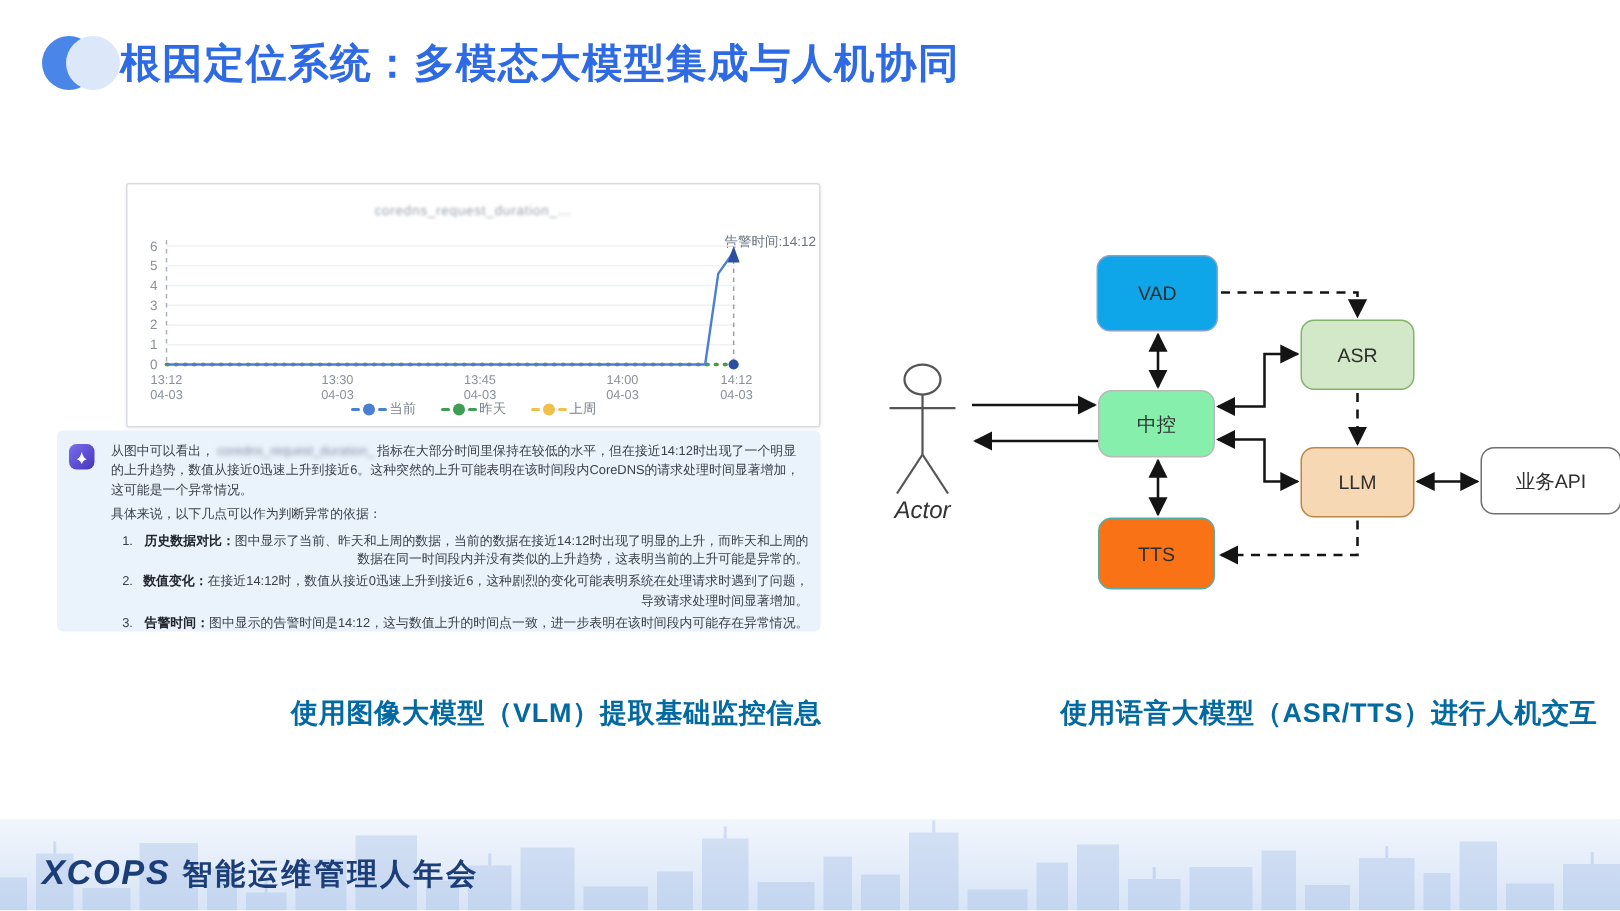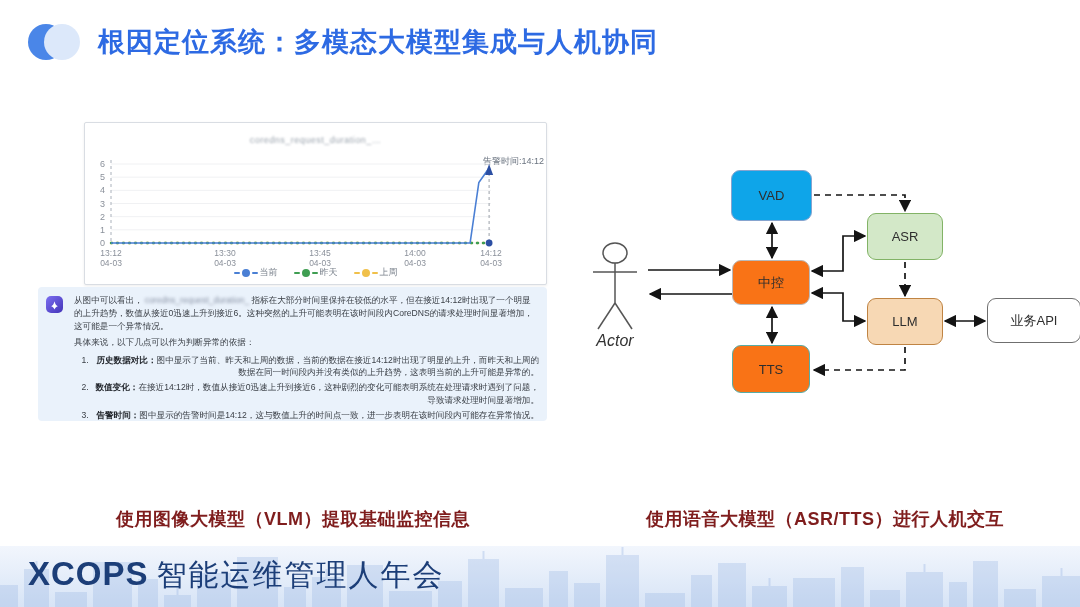--- a/index.html
+++ b/index.html
@@ -1,21 +1,21 @@
 <!DOCTYPE html>
 <html><head>
 <meta charset="utf-8">
 <style>
   html,body{margin:0;padding:0;}
   body{width:1080px;height:607px;background:#ffffff;position:relative;overflow:hidden;
        font-family:"Liberation Sans","DejaVu Sans",sans-serif;}
   .slide{position:absolute;inset:0;}
 
   
-  .hdr{position:absolute;left:28px;top:22px;display:flex;align-items:center;gap:18px;}
+  .hdr{position:absolute;left:28px;top:22px;display:flex;align-items:center;}
   .hdr-icon{position:relative;width:52px;height:40px;}
   .hdr-icon .c1{position:absolute;left:0;top:2px;width:36px;height:36px;border-radius:50%;background:#4a86e8;}
   .hdr-icon .c2{position:absolute;left:16px;top:2px;width:36px;height:36px;border-radius:50%;background:#dce8fa;}
   .hdr-title{font-size:27px;font-weight:bold;color:#2d6ae3;letter-spacing:1px;}
 
   
   .chart-card{position:absolute;left:84px;top:122px;width:461px;height:161px;background:#fff;
               border:1px solid #d9dde3;border-radius:2px;box-shadow:0 1px 3px rgba(0,0,0,.07);}
   .chart-title{position:absolute;top:12px;left:0;right:0;text-align:center;font-size:9px;color:#9aa3ad;
                filter:blur(1.2px);letter-spacing:.5px;}
@@ -32,44 +32,44 @@
   .ai-avatar{position:absolute;left:8px;top:9px;width:17px;height:17px;border-radius:5px;
              background:linear-gradient(135deg,#7b6ef0,#4434b8);display:flex;align-items:center;justify-content:center;}
   .ai-avatar svg{width:11px;height:11px;}
   .analysis-body{position:absolute;left:36px;top:7px;right:8px;font-size:8.6px;line-height:1.5;color:#3c4148;}
   .analysis-body p{margin:0 0 3px 0;}
   .analysis-body ol{margin:5px 0 3px 0;padding-left:17px;}
   .analysis-body li{margin-bottom:2px;text-align:right;}
   .analysis-body b{color:#23272d;}
   .blur-metric{filter:blur(1.4px);color:#8a93a6;padding:0 2px;}
 
-  .caption{position:absolute;top:463px;text-align:center;font-size:18px;font-weight:600;color:#7f1d1d;letter-spacing:.5px;margin-top:44px;}
+  .caption{position:absolute;top:463px;text-align:right;font-size:18px;font-weight:600;color:#0369a1;letter-spacing:.5px;}
   .caption.left{left:38px;width:510px;}
   .caption.right{left:585px;width:480px;}
 
   
   .diagram{position:absolute;left:585px;top:143px;width:480px;height:275px;}
   .diagram svg.wires{position:absolute;left:0;top:0;}
   .dnode{position:absolute;border-radius:9px;display:flex;align-items:center;justify-content:center;
          font-size:13px;color:#2e2e2e;border:1.4px solid;box-sizing:border-box;}
   .n-vad {left:146px;top:27px; width:81px;height:51px;background:#0ea5e9;border-color:#86a4cf;}
-  .n-ctl {left:147px;top:117px;width:78px;height:45px;background:#f97316;border-color:#b9b9b9;}
+  .n-ctl {left:147px;top:117px;width:78px;height:45px;background:#86efac;border-color:#b9b9b9;}
   .n-tts {left:147px;top:202px;width:78px;height:48px;background:#f97316;border-color:#57aca6;}
   .n-asr {left:282px;top:70px; width:76px;height:47px;background:#d3e8c8;border-color:#82b366;}
   .n-llm {left:282px;top:155px;width:76px;height:47px;background:#f7d8b4;border-color:#c08443;}
   .n-api {left:402px;top:155px;width:94px;height:45px;background:#ffffff;border-color:#6f6f6f;}
   .actor-label{position:absolute;left:6px;top:189px;width:48px;text-align:center;font-size:16px;color:#333;font-style:italic;}
 
   
   .footer{position:absolute;left:0;right:0;bottom:0;height:61px;
           background:linear-gradient(#f2f6fd,#d7e4f6);overflow:hidden;}
   .footer .skyline{position:absolute;left:0;bottom:0;}
   .brand{position:absolute;left:28px;bottom:11px;display:flex;align-items:baseline;gap:8px;}
-  .brand .xcops{font-size:33px;font-weight:800;color:#1c3e78;letter-spacing:1px;}
-  .brand .suffix{font-size:30px;font-weight:400;color:#1c3e78;letter-spacing:2px;}
+  .brand .xcops{font-size:23px;font-weight:800;font-style:italic;color:#1c3e78;letter-spacing:1px;}
+  .brand .suffix{font-size:20px;font-weight:700;color:#1c3e78;letter-spacing:2px;}
   .footer-logo{position:absolute;right:22px;bottom:13px;display:flex;align-items:center;gap:6px;}
   .footer-logo .glyph{width:34px;height:34px;}
   .footer-logo .lg-text{font-size:24px;font-weight:bold;color:#14386b;letter-spacing:1px;}
 </style>
 </head>
 <body>
 
 <div class="slide">
 
   <div class="hdr">

